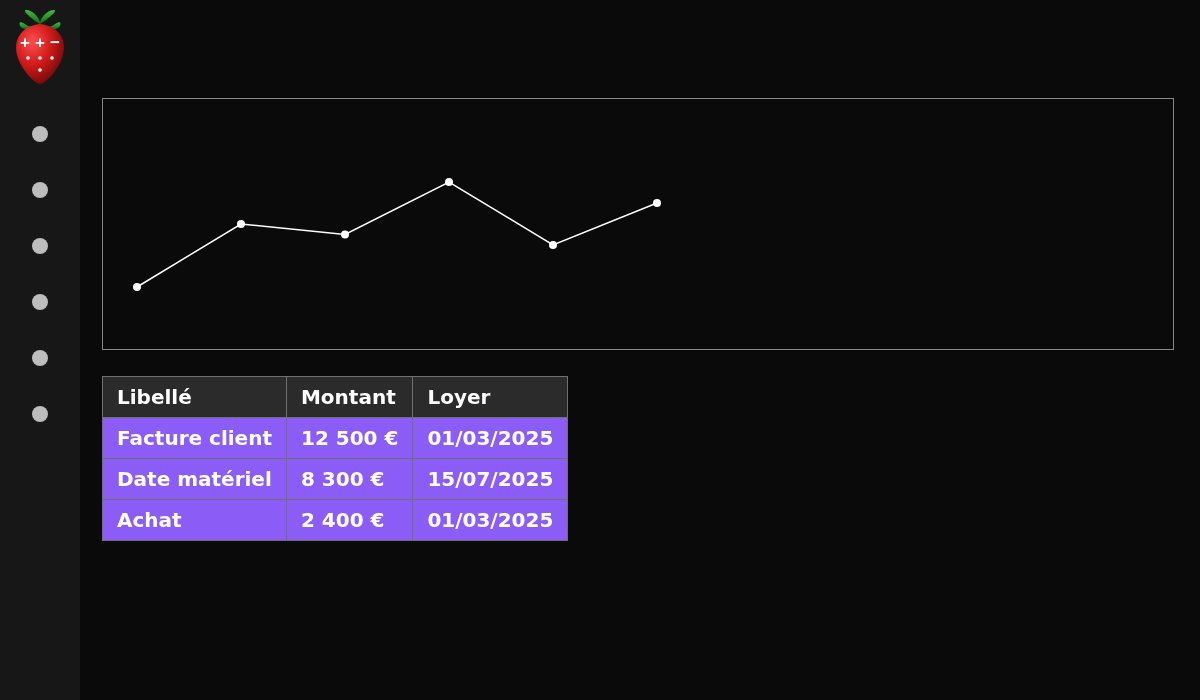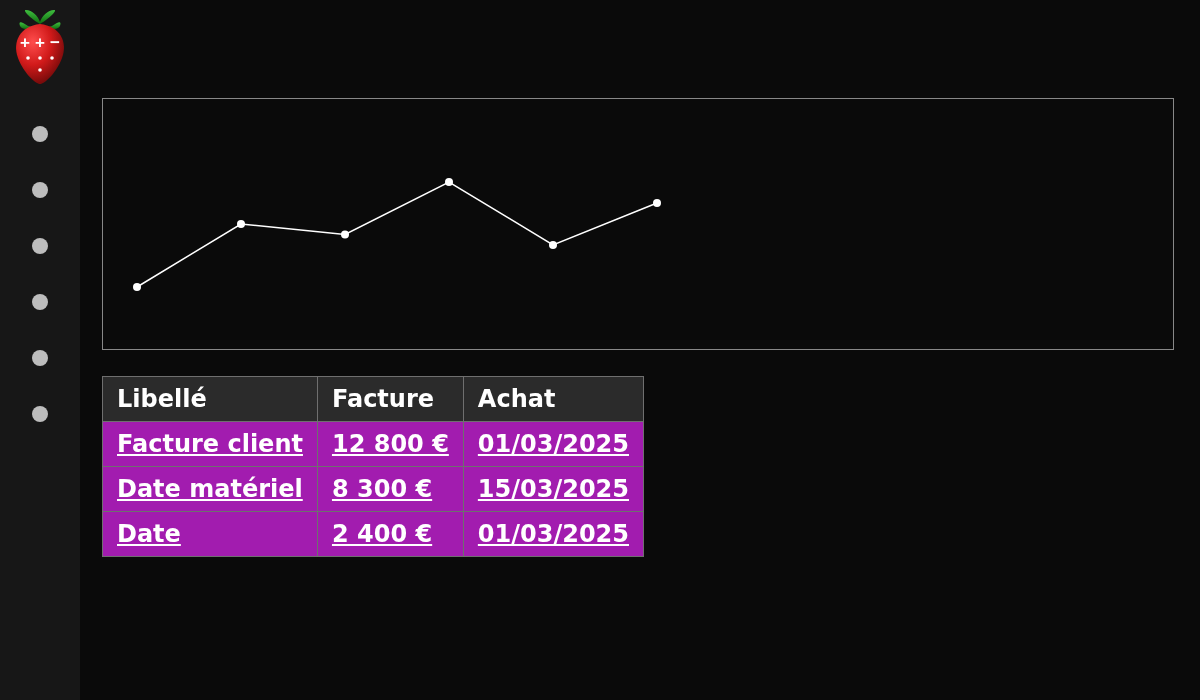--- a/index.html
+++ b/index.html
@@ -61,36 +61,35 @@
   }
   .chart-svg {
     width: 560px;
     height: 230px;
     display: block;
   }
   
   .tx-table {
     margin-top: 26px;
     border-collapse: collapse;
-    font-size: 24px;
+    font-size: 20px;
     font-weight: 700;
   }
   .tx-table th, .tx-table td {
     border: 1px solid #6f6f6f;
     padding: 8px 14px;
     text-align: left;
     white-space: nowrap;
   }
   .tx-table th {
     background: #2b2b2b;
     font-weight: 700;
   }
   .tx-table td {
-    background: #a21caf;
-    text-decoration: underline;
+    background: #8b5cf6;
   }
 </style>
 </head>
 <body>
 
 <div class="app">
 
   <aside class="sidebar">
     <div class="logo">
       <svg viewBox="0 0 64 78" width="64" height="78">
@@ -146,36 +145,36 @@
           <circle cx="332.0" cy="73.0" r="4" fill="#ffffff"></circle>
           <circle cx="436.0" cy="136.0" r="4" fill="#ffffff"></circle>
           <circle cx="540.0" cy="94.0" r="4" fill="#ffffff"></circle>
         </svg>
     </div>
 
     <table class="tx-table">
       <thead>
         <tr>
           <th>Libellé</th>
-          <th>Facture</th>
-          <th>Achat</th>
+          <th>Montant</th>
+          <th>Loyer</th>
         </tr>
       </thead>
       <tbody id="tx-body">
           <tr>
             <td>Facture client</td>
-            <td>12 800 €</td>
+            <td>12 500 €</td>
             <td>01/03/2025</td>
           </tr>
           <tr>
             <td>Date matériel</td>
             <td>8 300 €</td>
-            <td>15/03/2025</td>
+            <td>15/07/2025</td>
           </tr>
           <tr>
-            <td>Date</td>
+            <td>Achat</td>
             <td>2 400 €</td>
             <td>01/03/2025</td>
           </tr>
         </tbody>
     </table>
   </main>
 </div>
 
 </body></html>

